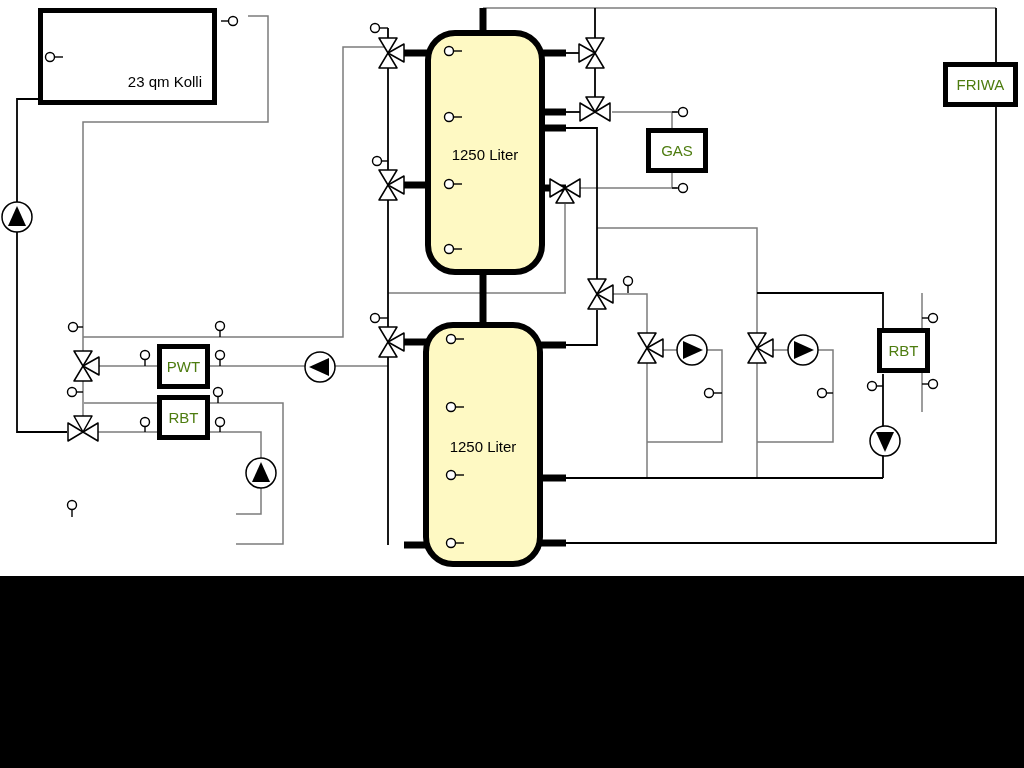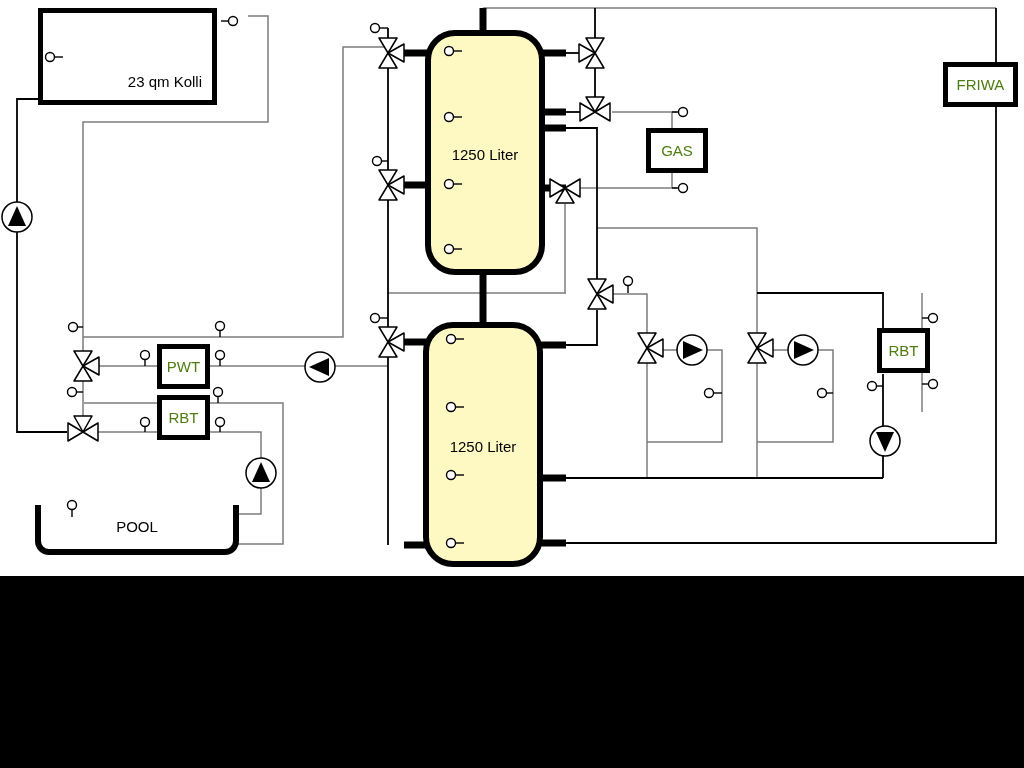--- a/index.html
+++ b/index.html
@@ -133,23 +133,20 @@
   </div>
 
   <div class="box" style="left:157px;top:395px;width:53px;height:45px;">
     <span class="boxlbl">RBT</span>
   </div>
 
   <div class="box" style="left:877px;top:328px;width:53px;height:45px;">
     <span class="boxlbl">RBT</span>
   </div>
 
-  <div id="pool">
-    <span class="lbl">POOL</span>
-  </div>
 
   <svg id="symbols" width="1024" height="768">
 
     <g fill="#ffffff" stroke="#000000" stroke-width="1.5" stroke-linejoin="round">
       <g>
         <polygon points="379,38 397,38 388,53"></polygon>
           <polygon points="379,68 397,68 388,53"></polygon>
           <polygon points="404,44 404,62 388,53"></polygon>
       </g>
       <g>

